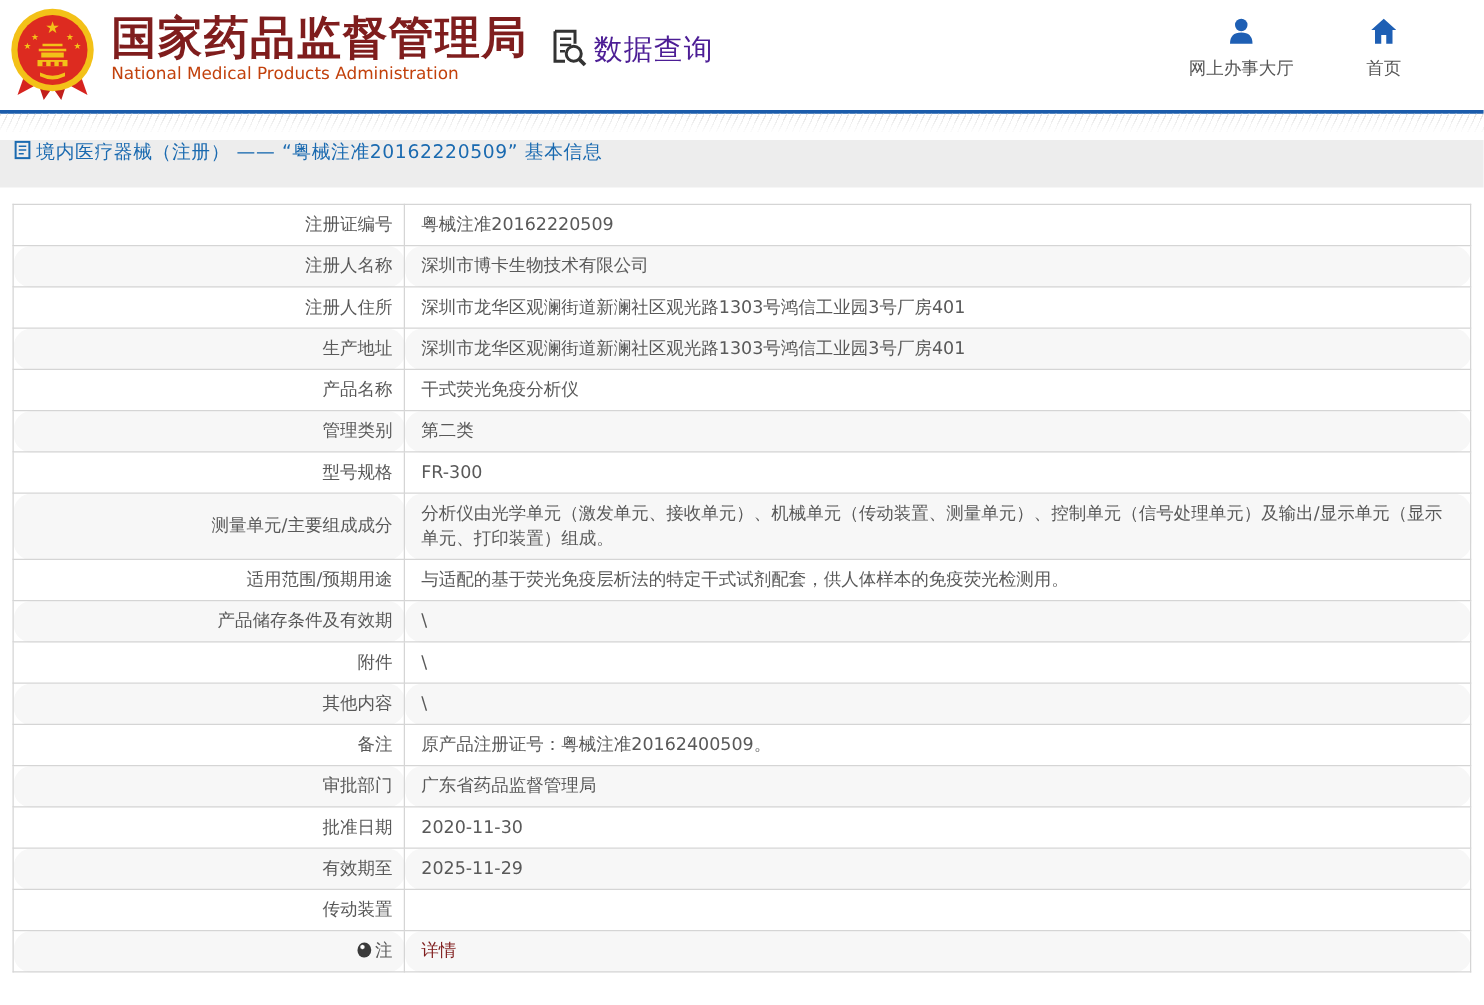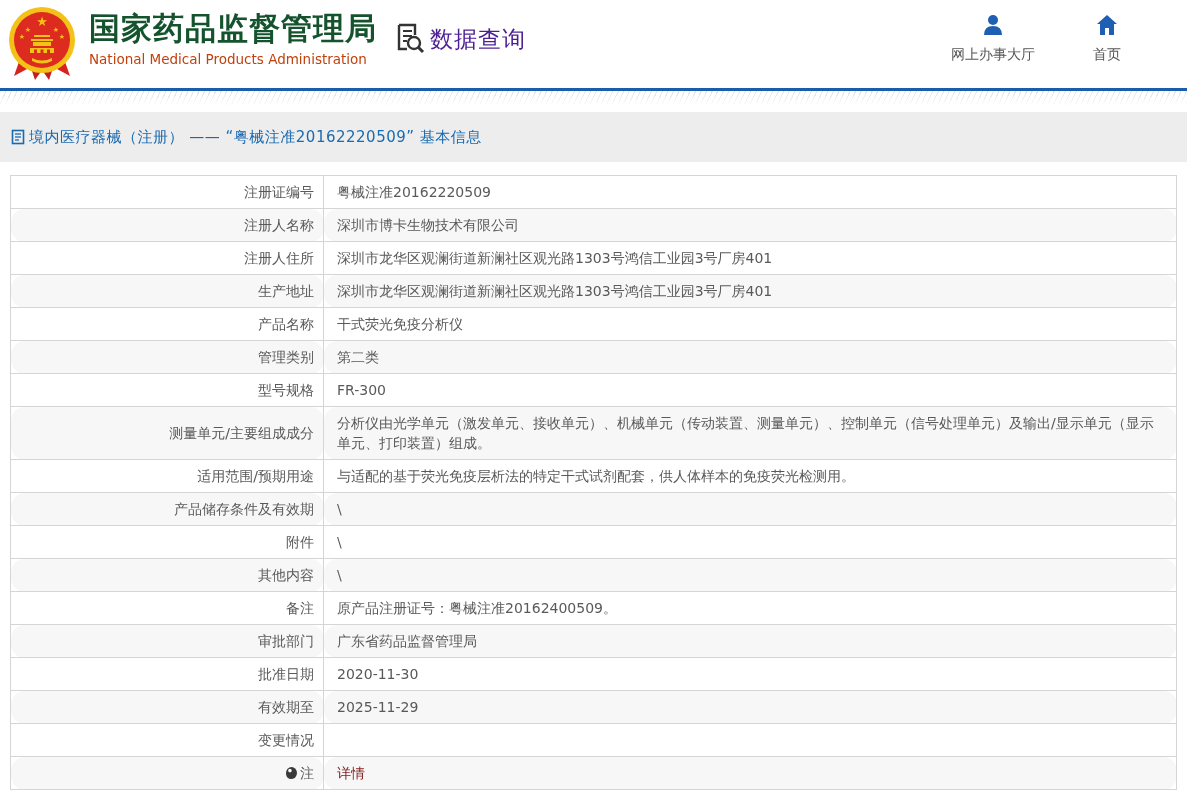--- a/index.html
+++ b/index.html
@@ -7,21 +7,21 @@
   body {
     width:1187px; height:804px; overflow:hidden;
     font-family:"DejaVu Sans","Liberation Sans",sans-serif;
     -webkit-font-smoothing:antialiased;
   }
 
   
   .header { height:88px; display:flex; align-items:flex-start; padding:6px 0 0 8px; position:relative; }
   .logo-wrap { width:68px; height:76px; flex:0 0 auto; }
   .org-block { margin-left:13px; padding-top:8px; }
-  .org-zh { font-size:31px; font-weight:bold; color:#14532d; letter-spacing:1px; line-height:34px;font-family:Liberation Mono, monospace; }
+  .org-zh { font-size:36px; font-weight:bold; color:#7f1d1d; letter-spacing:1px; line-height:34px; }
   .org-en { font-size:13.5px; color:#c2410c; margin-top:3px; }
   .query-block { display:flex; align-items:center; margin-left:16px; padding-top:16px; }
   .query-icon { width:32px; height:34px; }
   .query-title { font-size:23px; color:#4c1d95; margin-left:5px; letter-spacing:1px; }
   .header-nav { position:absolute; right:30px; top:13px; display:flex; }
   .nav-item { width:100px; text-align:center; cursor:pointer; }
   .nav-item + .nav-item { margin-left:14px; }
   .nav-icon { width:24px; height:24px; display:inline-block; }
   .nav-label { font-size:14px; color:#555; margin-top:5px; }
 
@@ -29,22 +29,22 @@
   .blue-line { height:3px; background:#1b5cab; }
   .hatch-band {
     height:14px;
     background-image:
       linear-gradient(to bottom, rgba(255,255,255,0) 0%, rgba(255,255,255,0.9) 100%),
       repeating-linear-gradient(115deg, #e2e2e2 0 1px, transparent 1px 5px);
   }
 
   
   .breadcrumb {
-    margin-top:7px; height:50px; background:#ededed;
-    display:flex; align-items:center; padding-left:11px;
+    margin-top:7px; height:38px; background:#ededed;
+    display:flex; align-items:flex-start; padding-left:11px;
   }
   .crumb-icon { width:14px; height:16px; flex:0 0 auto; margin-right:4px; }
   .crumb-text { font-size:15px; color:#1a6ab0; letter-spacing:0.5px; }
 
   
   .table-wrap { margin:13px 10px 0 10px; }
   table.info { width:1167px; border-collapse:collapse; table-layout:fixed; }
   table.info td {
     border:1px solid #d5d5d5; font-size:14px; color:#595959;
     line-height:20px; vertical-align:middle;
@@ -203,21 +203,21 @@
         </tr>
         <tr>
           <td class="cell-label"><span>批准日期</span></td>
           <td class="cell-value"><span>2020-11-30</span></td>
         </tr>
         <tr class="alt">
           <td class="cell-label"><span>有效期至</span></td>
           <td class="cell-value"><span>2025-11-29</span></td>
         </tr>
         <tr>
-          <td class="cell-label"><span>变更情况</span></td>
+          <td class="cell-label"><span>传动装置</span></td>
           <td class="cell-value"><span></span></td>
         </tr>
         <tr class="alt">
           <td class="cell-label"><span class="note-icon"></span><span>注</span></td>
           <td class="cell-value"><a href="#" class="detail-link">详情</a></td>
         </tr>
       </tbody>
   </table>
 </div>
 

